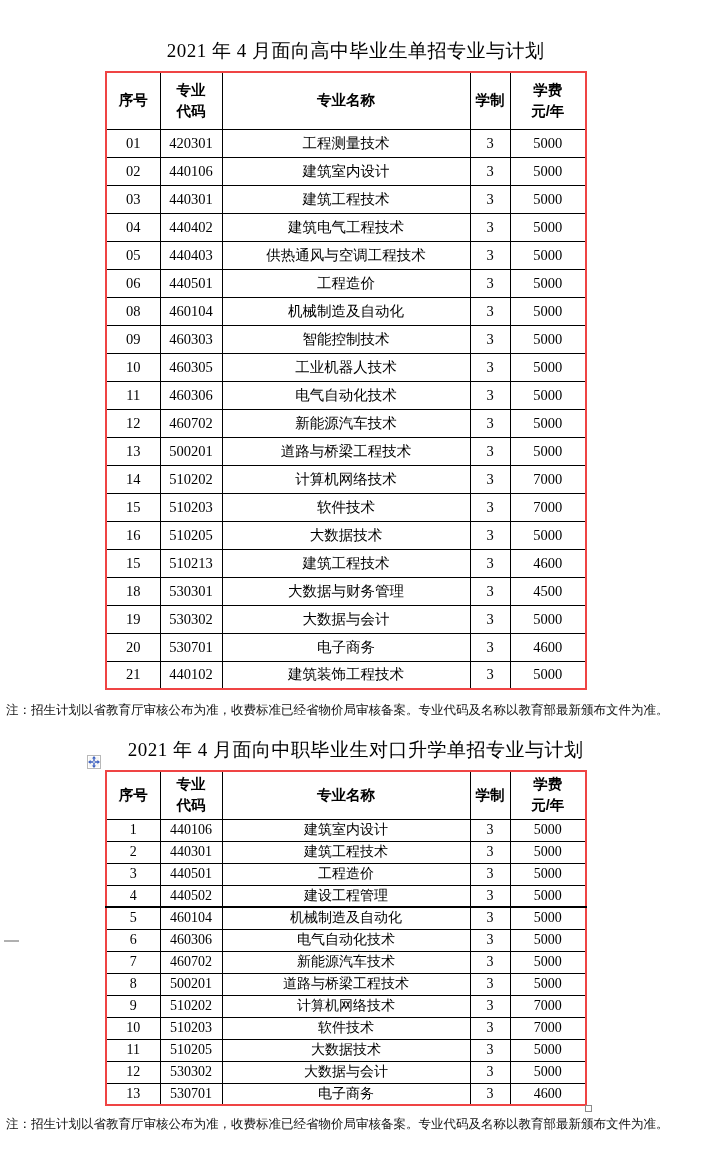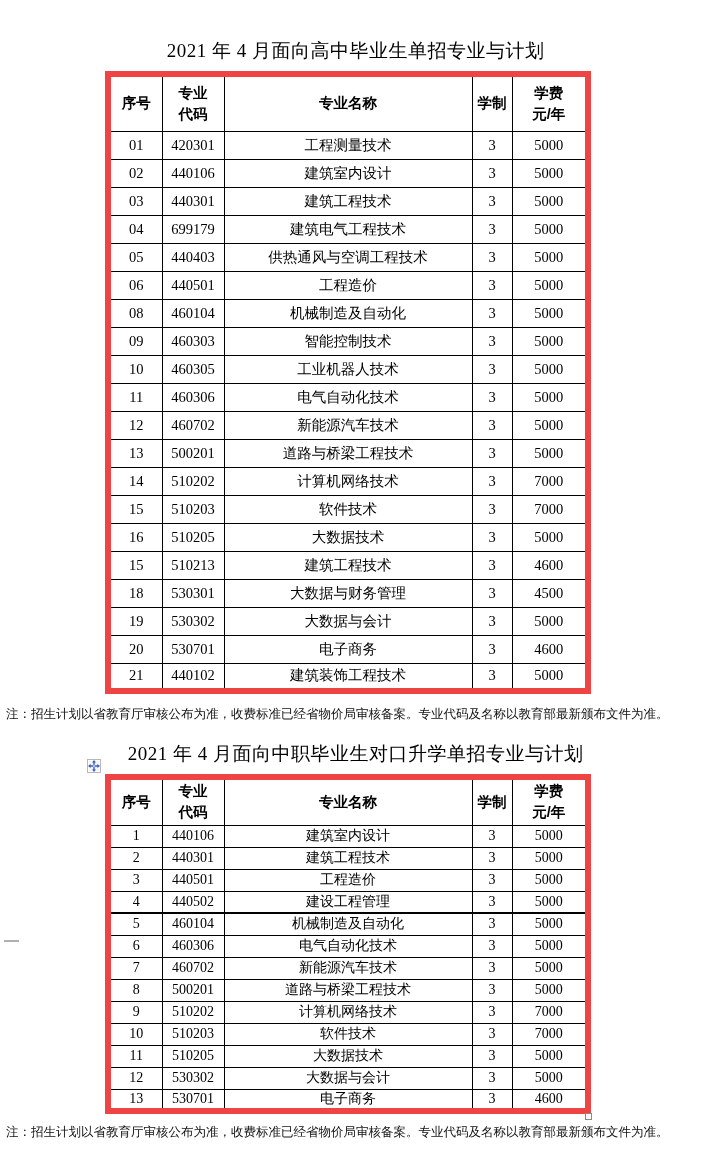--- a/index.html
+++ b/index.html
@@ -21,21 +21,21 @@
     color:#000;
   }
   .title-1 { padding-top:10px; margin-bottom:7px; }
   .title-2 { margin-top:13px; margin-bottom:7px; }
 
   table.plan {
     border-collapse:collapse;
     margin-left:105px;
     width:480px;
     table-layout:fixed;
-    border:6px solid #ef4444;
+    border:2px solid #ef4444;
   }
   table.plan th, table.plan td {
     border:1px solid #000;
     text-align:center;
     vertical-align:middle;
     overflow:hidden;
   }
   table.plan th {
     font-family:"Liberation Sans","DejaVu Sans",sans-serif;
     font-weight:700;
@@ -132,21 +132,21 @@
         </tr>
         <tr>
           <td>03</td>
           <td>440301</td>
           <td>建筑工程技术</td>
           <td>3</td>
           <td>5000</td>
         </tr>
         <tr>
           <td>04</td>
-          <td>699179</td>
+          <td>440402</td>
           <td>建筑电气工程技术</td>
           <td>3</td>
           <td>5000</td>
         </tr>
         <tr>
           <td>05</td>
           <td>440403</td>
           <td>供热通风与空调工程技术</td>
           <td>3</td>
           <td>5000</td>

